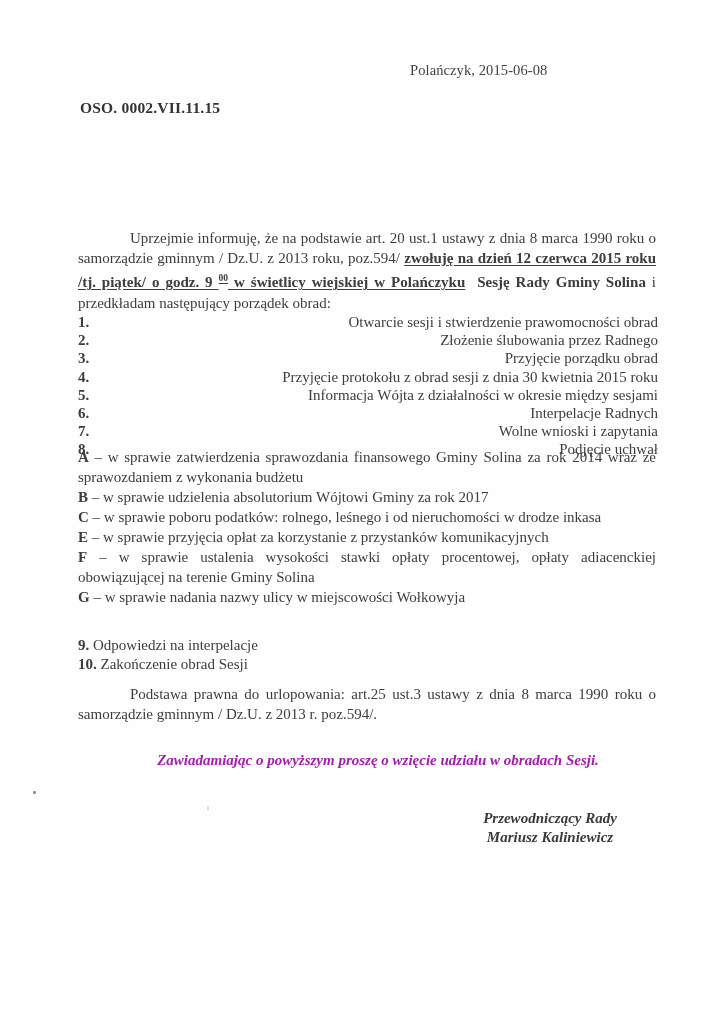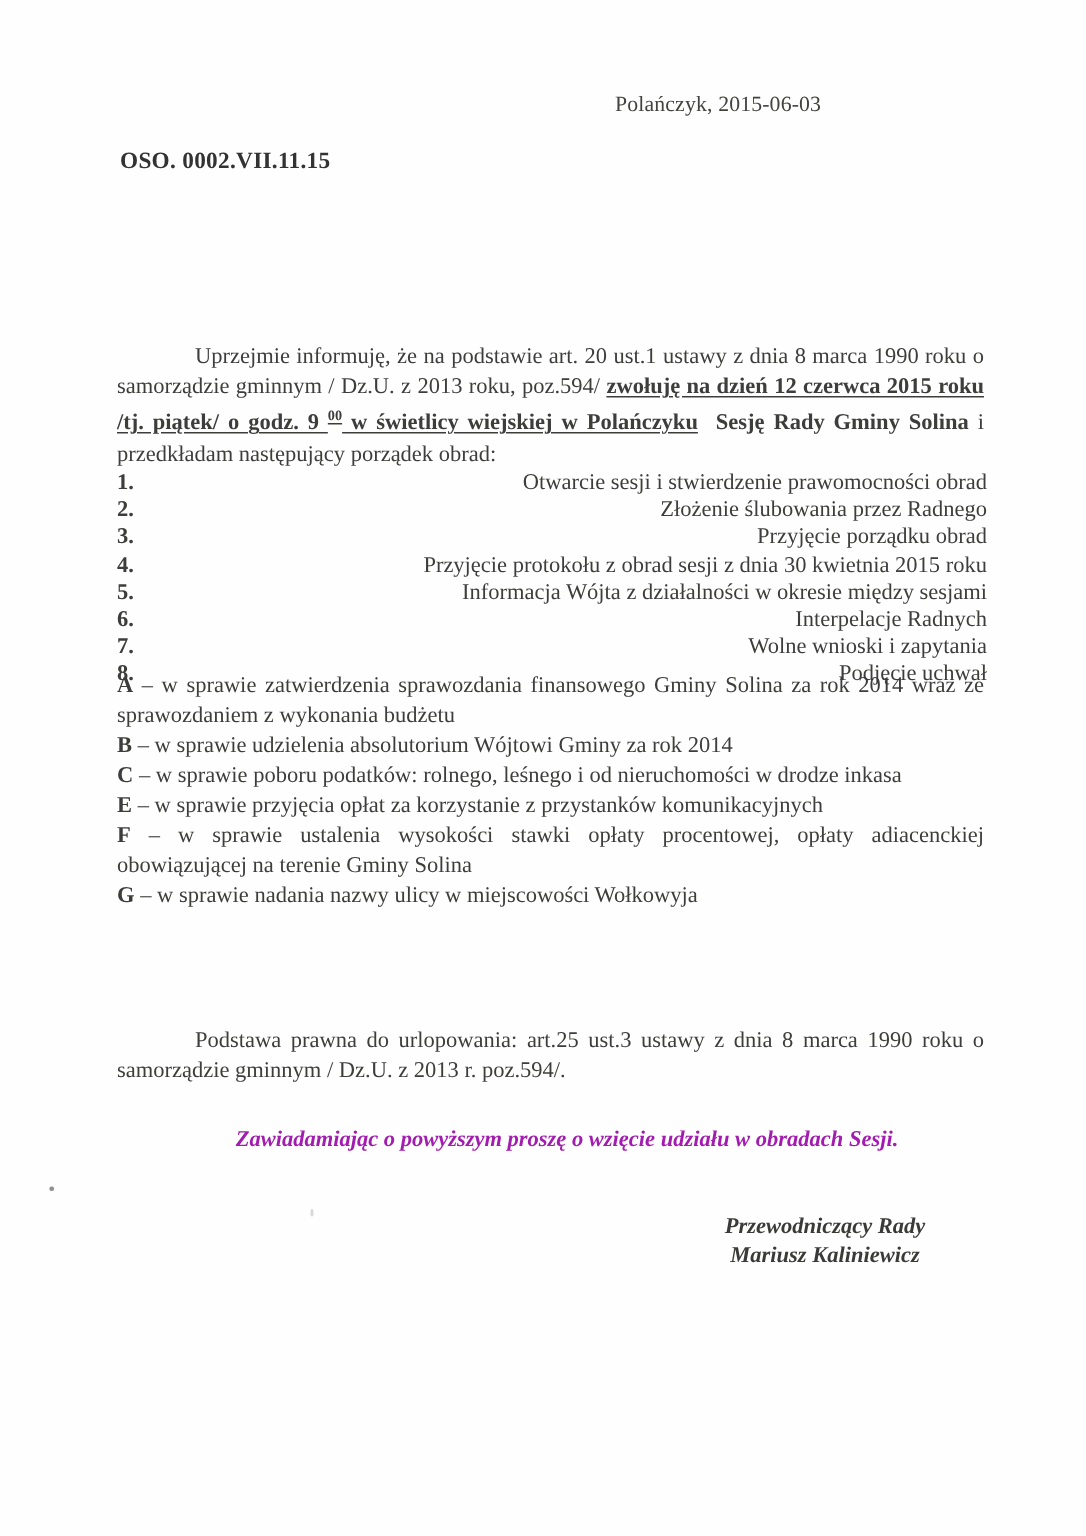--- a/index.html
+++ b/index.html
@@ -152,21 +152,21 @@
     border-radius: 40%;
   }
   .speck.s1 { left: 33px; top: 791px; width: 3px; height: 3px; opacity: .75; }
   .speck.s2 { left: 207px; top: 806px; width: 2px; height: 5px; opacity: .25; }
 </style>
 </head>
 <body>
 
 <div class="page">
 
-  <div class="place-date">Polańczyk, 2015-06-03</div>
+  <div class="place-date">Polańczyk, 2015-06-08</div>
 
   <div class="ref-no">OSO. 0002.VII.11.15</div>
 
 
   <div class="intro"><span class="indent"></span><span>Uprzejmie informuję, że na podstawie art. 20 ust.1 ustawy z dnia 8 marca 1990 roku o samorządzie gminnym / Dz.U. z 2013 roku, poz.594/ </span><span class="b u">zwołuję na dzień 12 czerwca 2015 roku   /tj. piątek/ o godz. 9 </span><sup class="u">00</sup><span class="b u"> w świetlicy wiejskiej w Polańczyku</span><span>&nbsp; </span><span class="b">Sesję Rady Gminy Solina</span><span> i przedkładam następujący porządek obrad:</span></div>
 
   <div class="agenda">
     <div class="num-item">
       <span class="num">1.</span>
       <span class="txt">Otwarcie sesji i stwierdzenie prawomocności obrad</span>
@@ -196,27 +196,31 @@
       <span class="txt">Wolne wnioski i zapytania</span>
     </div>
     <div class="num-item">
       <span class="num">8.</span>
       <span class="txt">Podjęcie uchwał</span>
     </div>
   </div>
 
   <div class="resolutions">
     <div class="res-item"><span class="letter">A</span><span> – </span><span> w sprawie zatwierdzenia sprawozdania finansowego Gminy Solina za rok 2014 wraz ze sprawozdaniem z wykonania budżetu</span></div>
-    <div class="res-item single"><span class="letter">B</span><span> – </span><span>w sprawie udzielenia absolutorium Wójtowi Gminy za rok 2014</span></div>
+    <div class="res-item single"><span class="letter">B</span><span> – </span><span>w sprawie udzielenia absolutorium Wójtowi Gminy za rok 2017</span></div>
     <div class="res-item single"><span class="letter">C</span><span> – </span><span> w sprawie poboru podatków: rolnego, leśnego i od nieruchomości w drodze inkasa</span></div>
     <div class="res-item single"><span class="letter">E</span><span> – </span><span>w sprawie  przyjęcia opłat za korzystanie z przystanków komunikacyjnych</span></div>
     <div class="res-item"><span class="letter">F</span><span> – </span><span>w sprawie   ustalenia wysokości stawki opłaty procentowej, opłaty adiacenckiej obowiązującej na terenie Gminy Solina</span></div>
     <div class="res-item single"><span class="letter">G</span><span> – </span><span>w sprawie  nadania nazwy ulicy w miejscowości Wołkowyja</span></div>
   </div>
 
+  <div class="tail-items">
+    <div><span class="n">9.</span><span> Odpowiedzi na interpelacje</span></div>
+    <div><span class="n">10.</span><span> Zakończenie obrad Sesji</span></div>
+  </div>
 
   <div class="legal"><span class="indent"></span><span>Podstawa prawna do urlopowania: art.25 ust.3 ustawy z dnia 8 marca 1990 roku o samorządzie gminnym / Dz.U. z 2013 r.  poz.594/.</span></div>
 
   <div class="closing">Zawiadamiając o powyższym proszę o wzięcie udziału w obradach Sesji.</div>
 
   <div class="signature">
     <div>Przewodniczący Rady</div>
     <div>Mariusz Kaliniewicz</div>
   </div>
 

